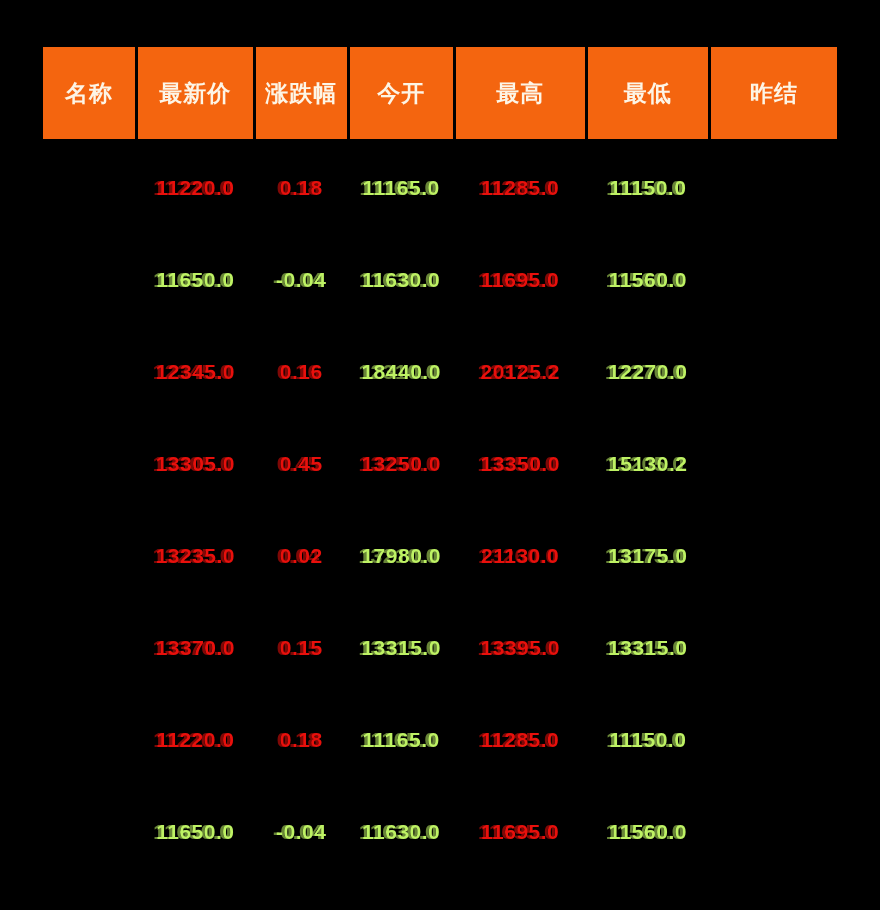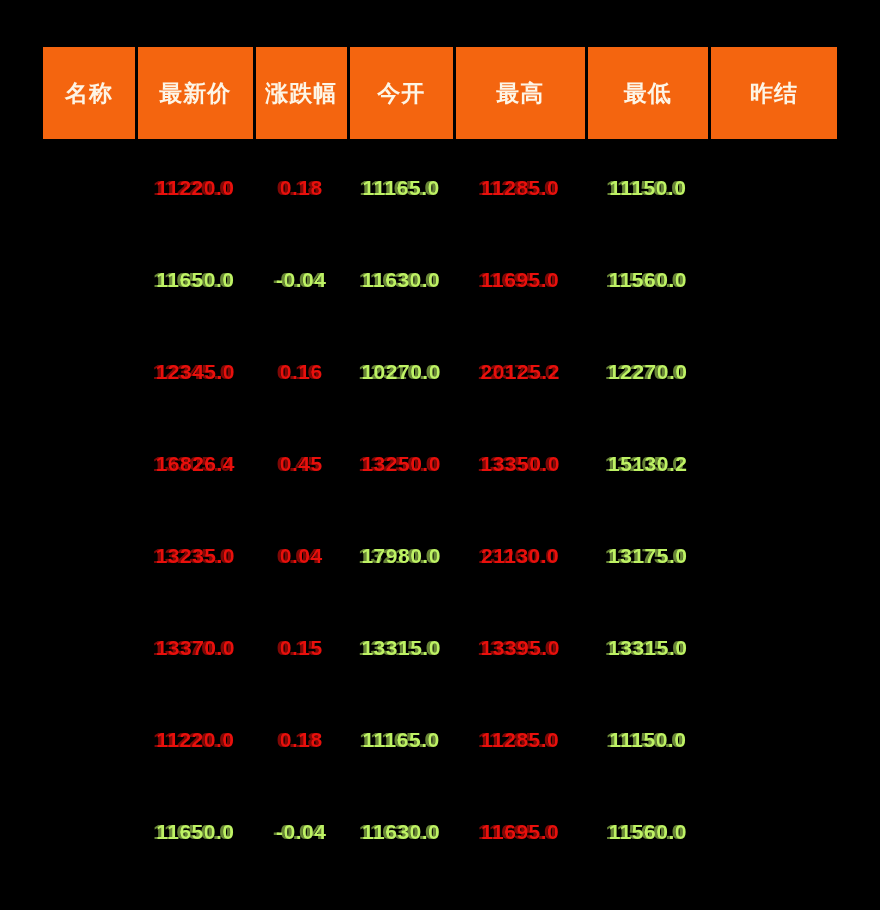--- a/index.html
+++ b/index.html
@@ -117,38 +117,38 @@
           <td><span class="val down" data-ghost="-0.04">-0.04</span></td>
           <td><span class="val down" data-ghost="11630.0">11630.0</span></td>
           <td><span class="val up" data-ghost="11695.0">11695.0</span></td>
           <td><span class="val down" data-ghost="11560.0">11560.0</span></td>
           <td></td>
         </tr>
         <tr>
           <td class="name-cell"></td>
           <td><span class="val up" data-ghost="12345.0">12345.0</span></td>
           <td><span class="val up" data-ghost="0.16">0.16</span></td>
-          <td><span class="val down" data-ghost="12310.0">10270.0</span></td>
+          <td><span class="val down" data-ghost="12310.0">18440.0</span></td>
           <td><span class="val up" data-ghost="12375.0">20125.2</span></td>
           <td><span class="val down" data-ghost="12270.0">12270.0</span></td>
           <td></td>
         </tr>
         <tr>
           <td class="name-cell"></td>
-          <td><span class="val up" data-ghost="13305.0">16826.4</span></td>
+          <td><span class="val up" data-ghost="13305.0">13305.0</span></td>
           <td><span class="val up" data-ghost="0.45">0.45</span></td>
           <td><span class="val up" data-ghost="13250.0">13250.0</span></td>
           <td><span class="val up" data-ghost="13350.0">13350.0</span></td>
           <td><span class="val down" data-ghost="13205.0">15130.2</span></td>
           <td></td>
         </tr>
         <tr>
           <td class="name-cell"></td>
           <td><span class="val up" data-ghost="13235.0">13235.0</span></td>
-          <td><span class="val up" data-ghost="0.04">0.04</span></td>
+          <td><span class="val up" data-ghost="0.04">0.02</span></td>
           <td><span class="val down" data-ghost="13210.0">17980.0</span></td>
           <td><span class="val up" data-ghost="13260.0">21130.0</span></td>
           <td><span class="val down" data-ghost="13175.0">13175.0</span></td>
           <td></td>
         </tr>
         <tr>
           <td class="name-cell"></td>
           <td><span class="val up" data-ghost="13370.0">13370.0</span></td>
           <td><span class="val up" data-ghost="0.15">0.15</span></td>
           <td><span class="val down" data-ghost="13315.0">13315.0</span></td>

